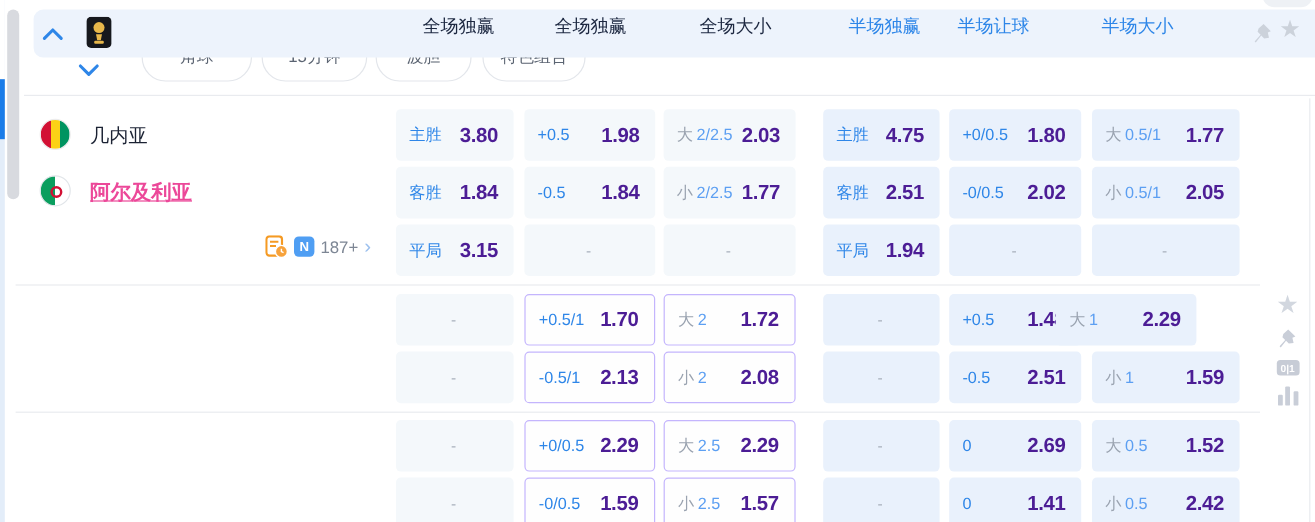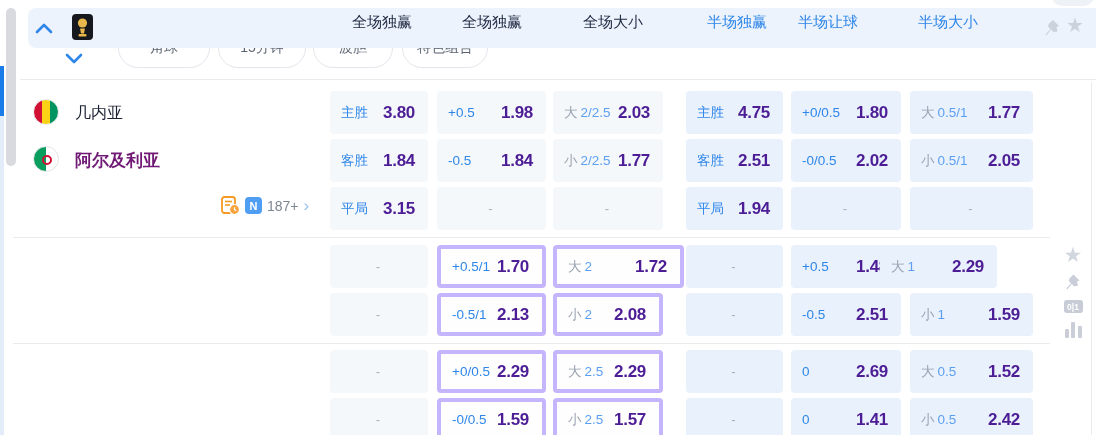--- a/index.html
+++ b/index.html
@@ -28,33 +28,33 @@
   .pills-divider{position:absolute;left:20px;top:79px;width:1076px;height:1px;background:#e9ebef;}
   .sec-divider{position:absolute;left:13px;width:1037px;height:1px;background:#e9ebef;}
   .v-divider{position:absolute;left:1091px;top:82px;width:1px;height:353px;background:#e9ebef;}
   
   .flag{position:absolute;left:33px;width:26px;height:26px;border-radius:50%;box-sizing:border-box;}
   .flag-guinea{background:linear-gradient(90deg,#d21034 0 34%,#fcd116 34% 67%,#009460 67% 100%);border:1px solid #ececec;}
   .flag-algeria{background:linear-gradient(90deg,#0a9e5e 0 50%,#ffffff 50% 100%);border:1px solid #e1e5e9;}
   .flag-algeria::after{content:"";position:absolute;left:8px;top:8px;width:6px;height:6px;border-radius:50%;
                        border:2px solid #d21034;background:transparent;}
   .team-home{position:absolute;left:75px;top:103px;font-size:16px;color:#1b2233;}
-  .team-away{position:absolute;left:75px;top:149px;font-size:17px;font-weight:bold;color:#701a75;cursor:pointer;}
+  .team-away{position:absolute;left:75px;top:149px;font-size:17px;font-weight:bold;color:#ec4899;cursor:pointer;text-decoration:underline;}
   .match-date{position:absolute;left:18px;top:188px;width:128px;text-align:center;font-size:14.5px;line-height:18px;color:#2c3a52;}
   .bet-icons{position:absolute;left:221px;top:196px;display:flex;align-items:center;gap:5px;}
   .n-badge{width:17px;height:17px;border-radius:4px;background:#4f9ef3;color:#fff;font-size:11px;font-weight:bold;
            display:flex;align-items:center;justify-content:center;}
   .mcount{font-size:14px;color:#7d8694;}
   .marrow{font-size:17px;color:#9cc0ee;line-height:14px;}
   
   .cell{position:absolute;height:43px;border-radius:4px;display:flex;align-items:center;justify-content:space-between;
         padding:0 13px 0 11px;box-sizing:border-box;cursor:pointer;}
   .c-ft{background:#f4f8fb;}
   .c-ht{background:#e9f1fc;}
-  .c-wt{background:#fefefe;border:4px solid #c4b5fd;}
+  .c-wt{background:#fefefe;border:1px solid #c4b5fd;}
   .lbl{font-size:13.5px;color:#2e86e8;white-space:nowrap;}
   .pre{color:#9aa3b0;margin-right:3px;}
   .sub{color:#5c9ff2;}
   .val{font-size:17px;font-weight:bold;color:#4c1d95;letter-spacing:-0.3px;}
   .dash-txt{width:100%;text-align:center;color:#a9b1bc;font-size:13px;cursor:default;}
   
   .side-icons{position:absolute;left:1058px;top:244px;width:30px;display:flex;flex-direction:column;align-items:center;gap:9px;z-index:2;}
   .star-glyph{font-size:21px;color:#d2d7df;line-height:21px;cursor:pointer;}
   .badge01{width:19px;height:13px;border-radius:3px;background:#c7ccd6;color:#fff;font-size:8.5px;font-weight:bold;
            display:flex;align-items:center;justify-content:center;cursor:pointer;}
@@ -197,21 +197,21 @@
       <div class="cell c-ht" style="left: 910px; width: 123px; top: 187px;">
         <span class="dash-txt">-</span>
       </div>
       <div class="cell c-ft" style="left: 330px; width: 98px; top: 245px;">
         <span class="dash-txt">-</span>
       </div>
       <div class="cell c-wt" style="left: 437px; width: 109px; top: 245px;">
         <span class="lbl">+0.5/1</span>
         <span class="val">1.70</span>
       </div>
-      <div class="cell c-wt" style="left: 553px; width: 131px; top: 245px;">
+      <div class="cell c-wt" style="left: 553px; width: 110px; top: 245px;">
         <span class="lbl"><span class="pre">大</span><span class="sub">2</span></span>
         <span class="val">1.72</span>
       </div>
       <div class="cell c-ht" style="left: 686px; width: 97px; top: 245px;">
         <span class="dash-txt">-</span>
       </div>
       <div class="cell c-ht" style="left: 791px; width: 110px; top: 245px;">
         <span class="lbl">+0.5</span>
         <span class="val">1.48</span>
       </div>

